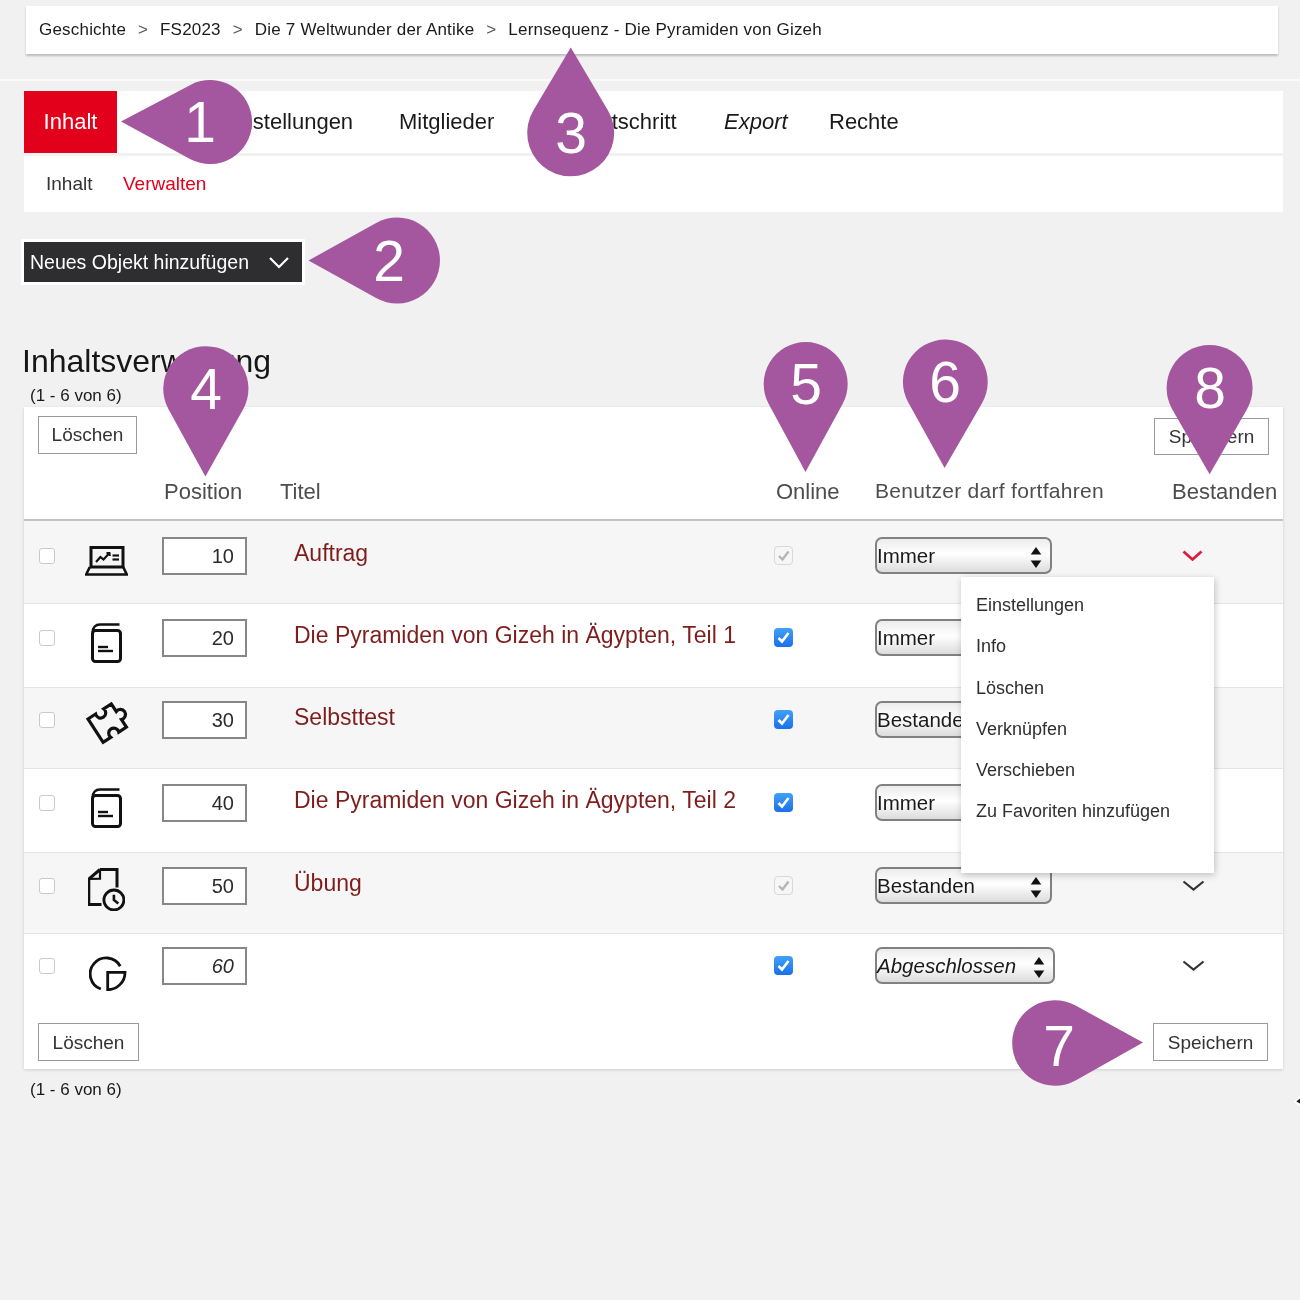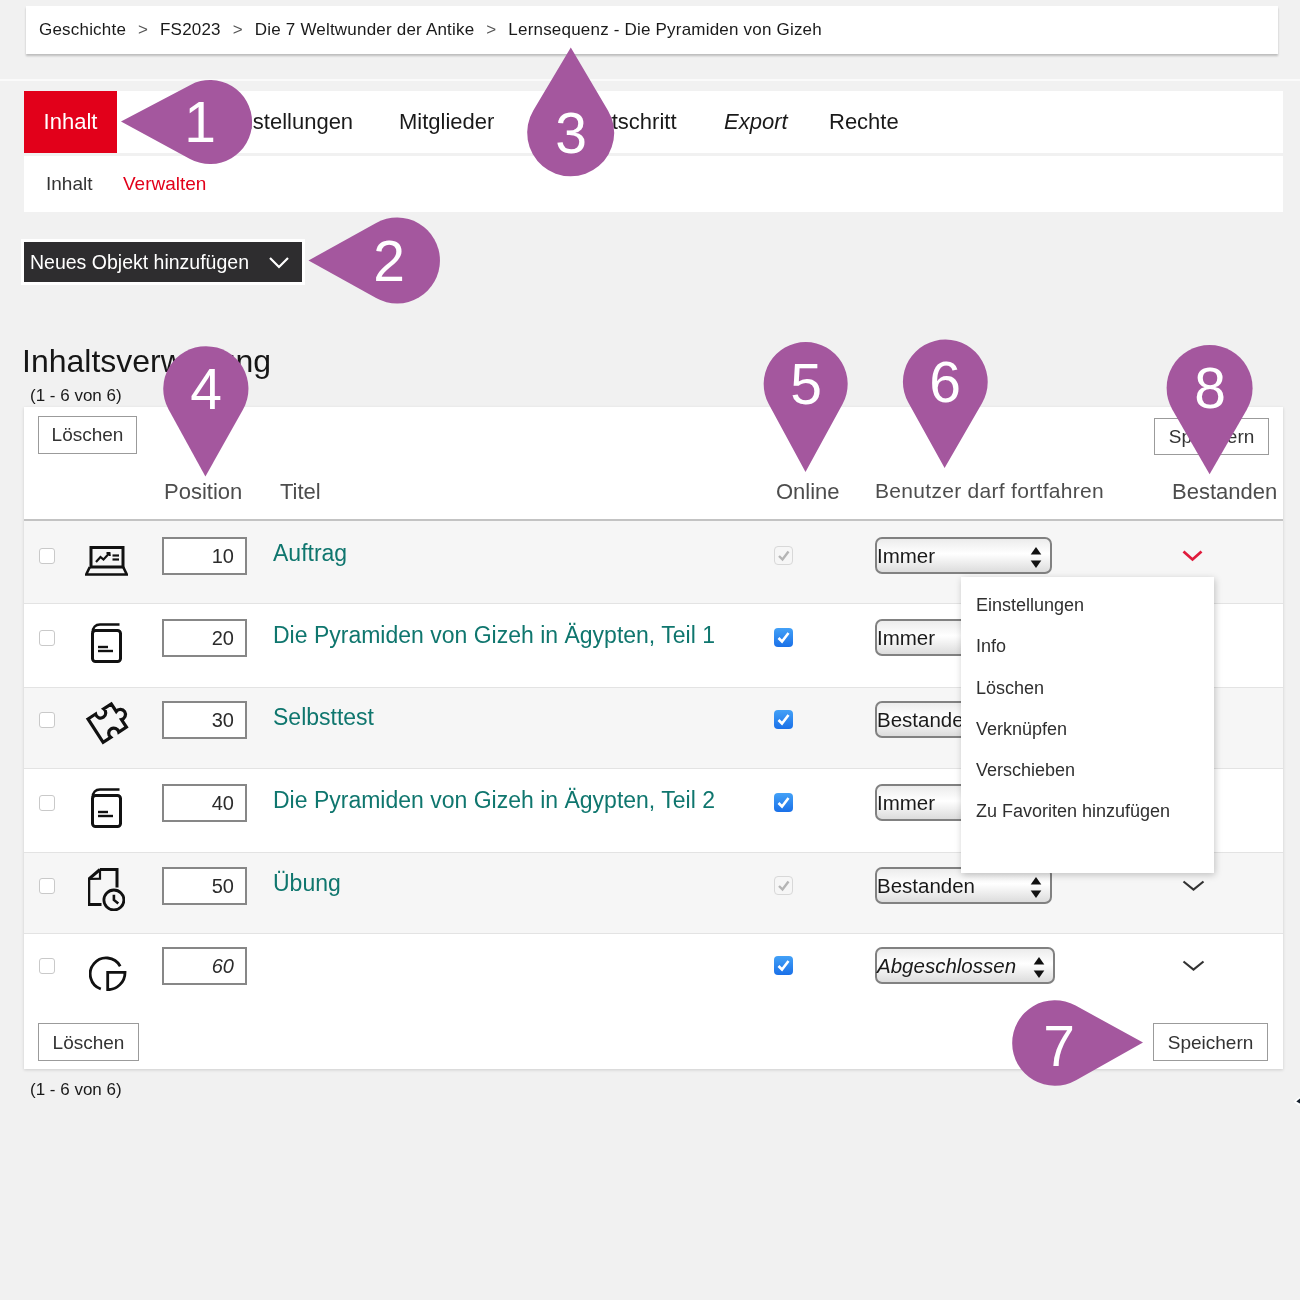--- a/index.html
+++ b/index.html
@@ -42,21 +42,21 @@
 .ocb svg { position:absolute; left:0; top:0; }
 .icon { position:absolute; }
 #hdrline { left:24px; top:519px; width:1259px; height:2px; background:#c3c3c3; }
 
 .row { position:absolute; left:0; width:1259px; }
 .row.odd { background:#f6f6f6; }
 .rowsep { position:absolute; left:0; width:1259px; height:1px; background:#e3e3e3; }
 .cb { position:absolute; left:15px; width:16px; height:16px; background:#fff; border:1px solid #c9c9c9; border-radius:3px; }
 .icon { position:absolute; left:59px; }
 .posin { position:absolute; left:138px; width:85px; height:38px; border:2px solid #878787; background:#fff; font-size:20px; color:#2b2b2b; text-align:right; padding-right:11px; line-height:34px; }
-.title { position:absolute; left:249px; top:-3px; font-size:23px; color:#0f766e; white-space:nowrap; }
+.title { position:absolute; left:270px; top:-3px; font-size:23px; color:#7f1d1d; white-space:nowrap; }
 .ocb { position:absolute; left:750px; width:19px; height:19px; border-radius:4px; }
 .ocb.on { background:linear-gradient(180deg,#43a1f7 0%,#1a70e8 100%); }
 .ocb.dis { background:#f6f6f6; border:1px solid #d8d8d8; }
 .sel { position:absolute; left:851px; width:177px; height:37px; border:2px solid #818181; border-radius:7px; background:linear-gradient(180deg,#ececec 0%,#ffffff 45%,#dcdcdc 100%); font-size:20.5px; color:#1a1a1a; line-height:33px; }
 .spin { position:absolute; right:8px; top:7px; }
 .chev { position:absolute; left:1158px; }
 
 
 #menu { left:961px; top:577px; width:253px; height:296px; background:#fff; box-shadow:1px 2px 7px rgba(0,0,0,0.22); z-index:40; }
 #menu div { padding-left:15px; height:41.3px; line-height:41.3px; font-size:18px; color:#2f2f2f; }

